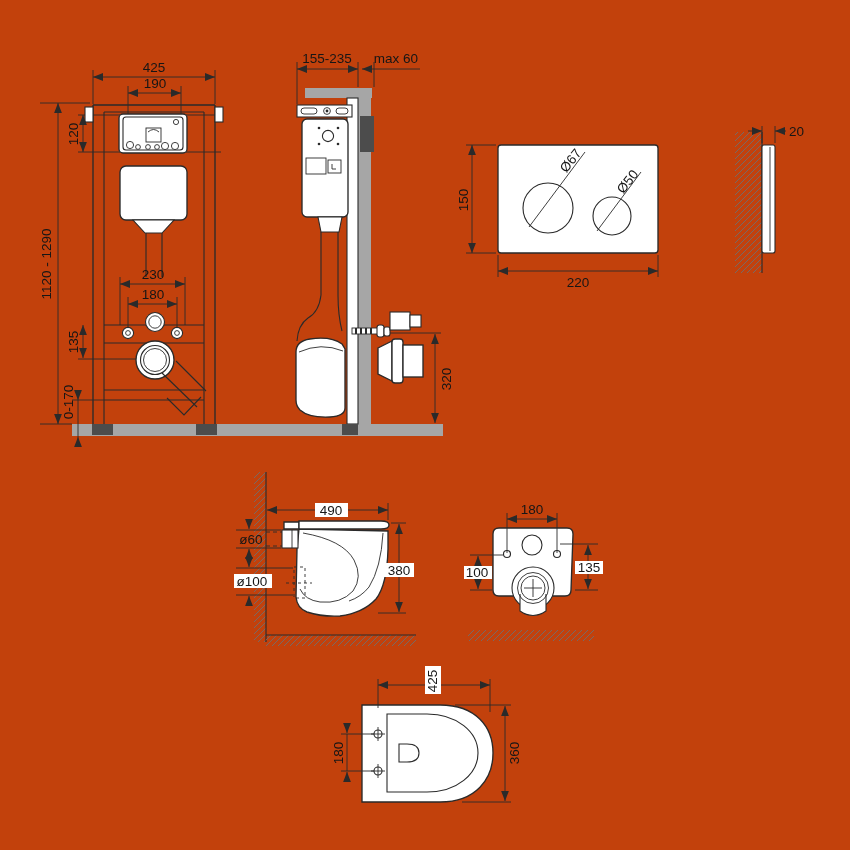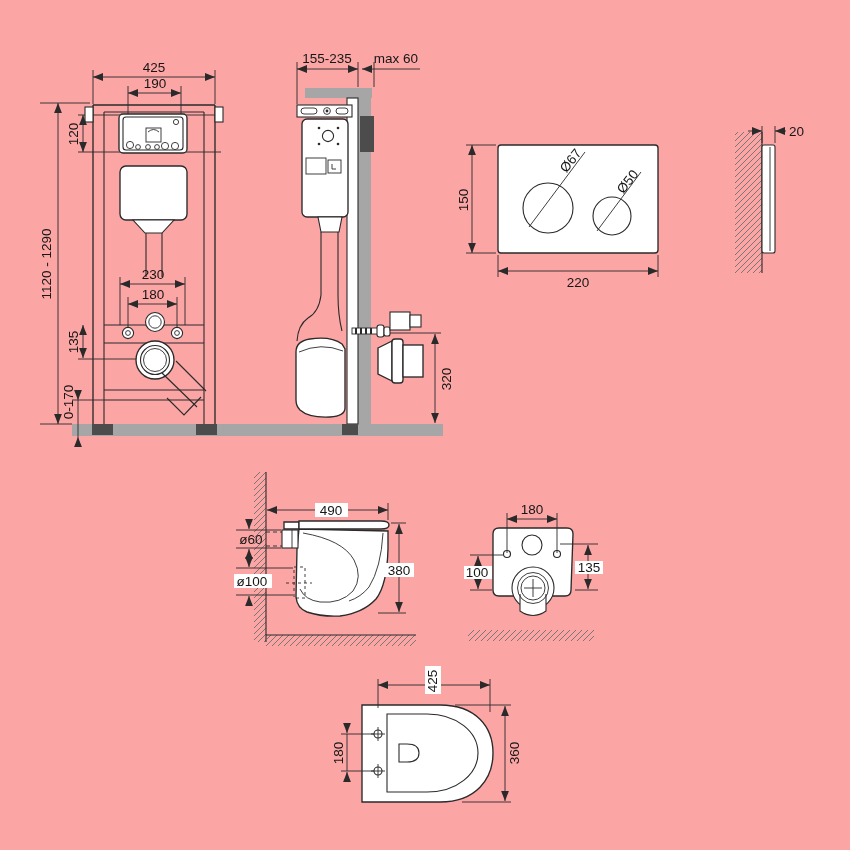--- a/index.html
+++ b/index.html
@@ -1,16 +1,16 @@
 <!DOCTYPE html>
 <html><head>
 <meta charset="utf-8">
 <style>
   html,body{margin:0;padding:0;background:#ffffff;}
-  .canvas{position:relative;width:850px;height:850px;background:#fca5a5;overflow:hidden;}
+  .canvas{position:relative;width:850px;height:850px;background:#c2410c;overflow:hidden;}
   svg{display:block;}
   .dim{font-family:"Liberation Sans", sans-serif;font-size:13.5px;fill:#161616;}
   .ln{stroke:#2a2a2a;fill:none;}
   .thin{stroke-width:0.9;}
   .mid{stroke-width:1.1;}
   .thick{stroke-width:1.35;}
   .white{fill:#ffffff;}
 </style>
 </head>
 <body>

